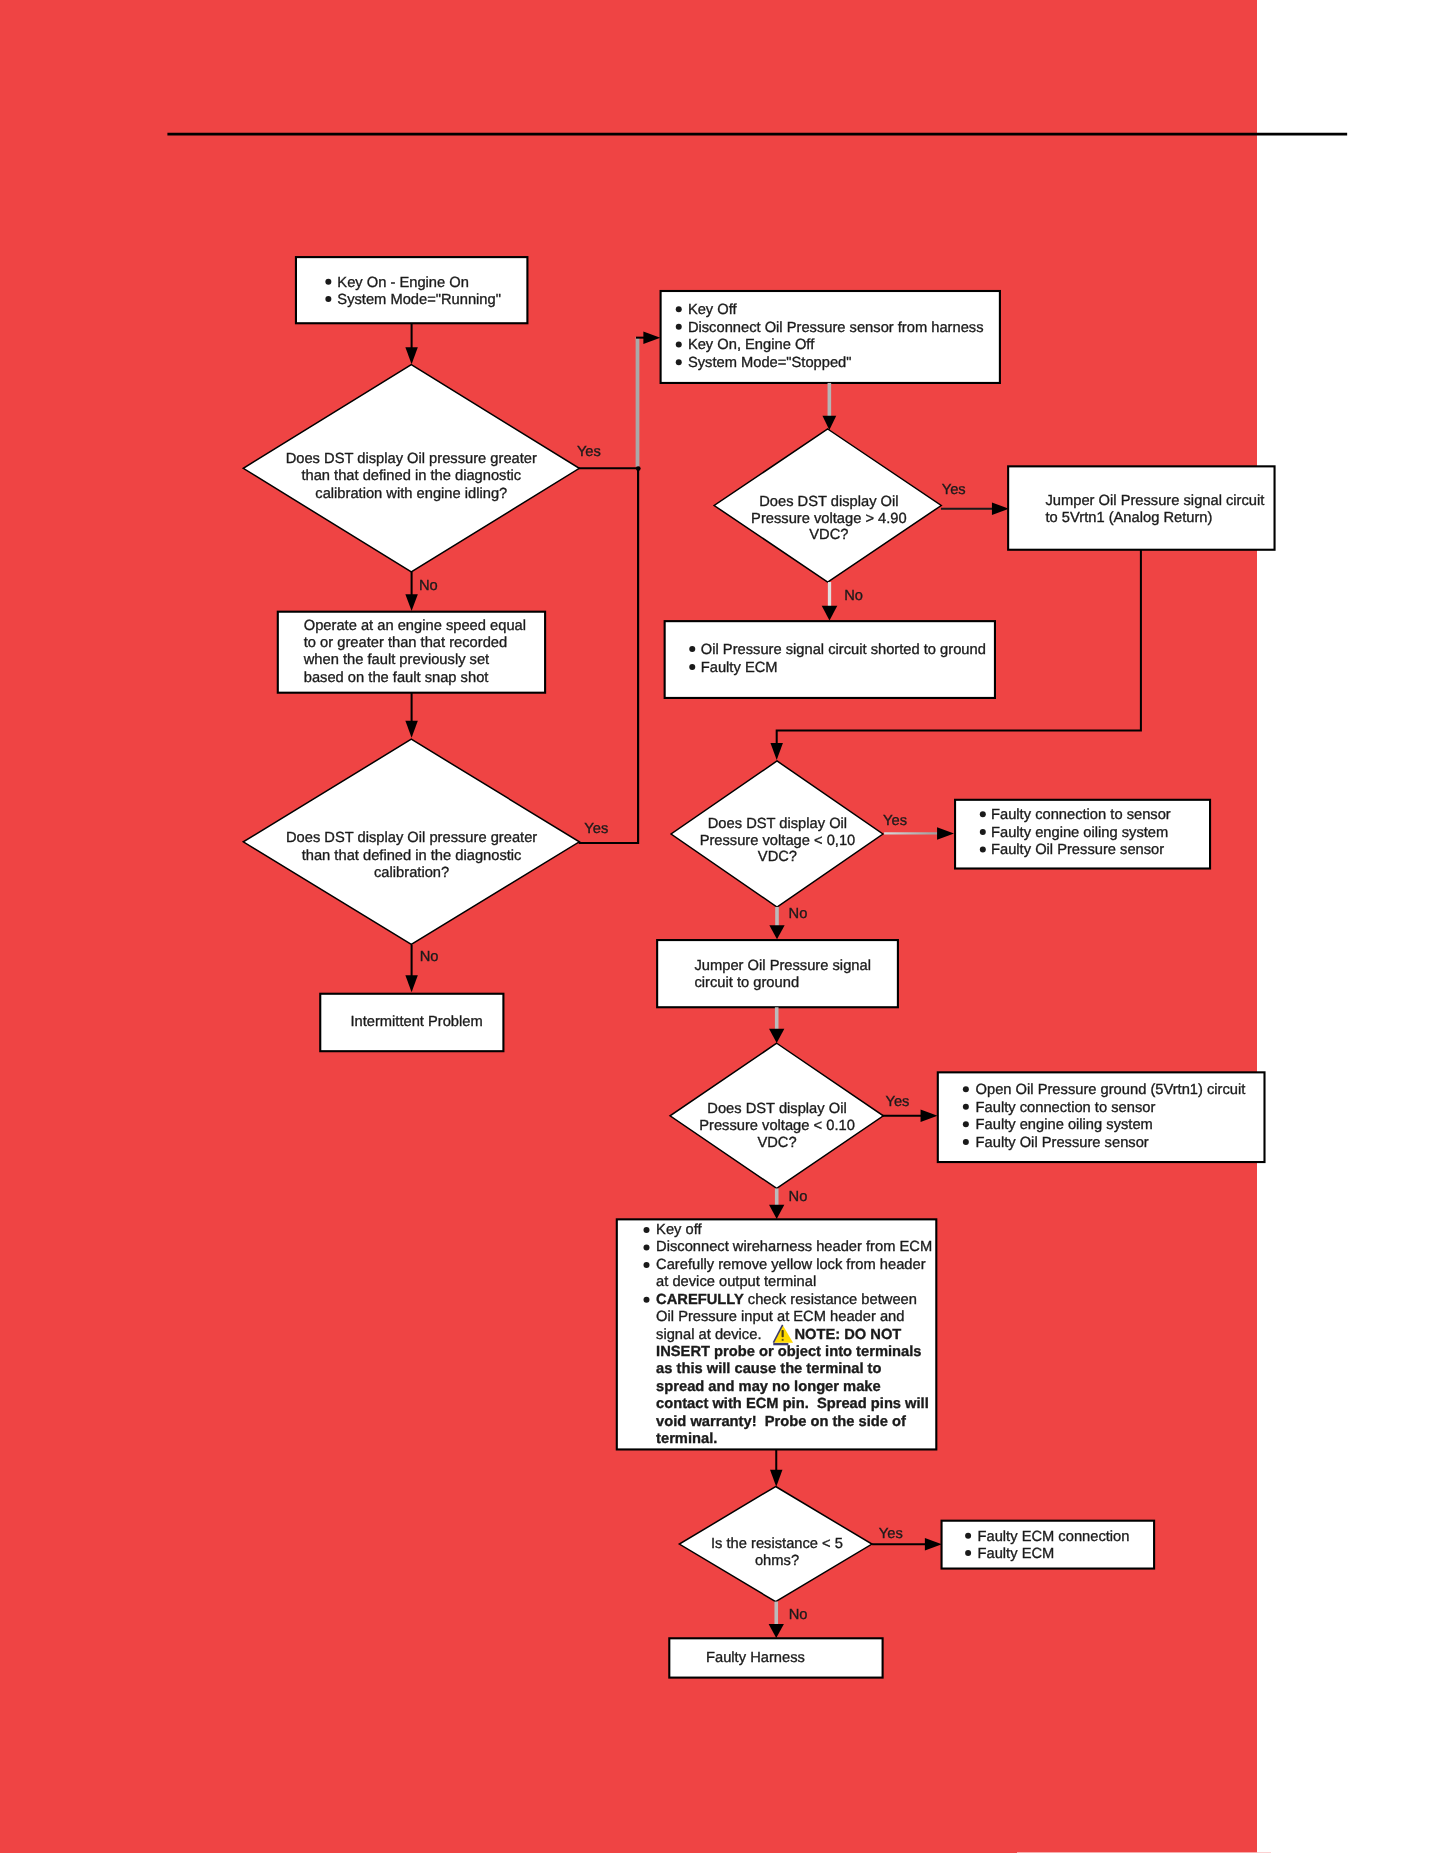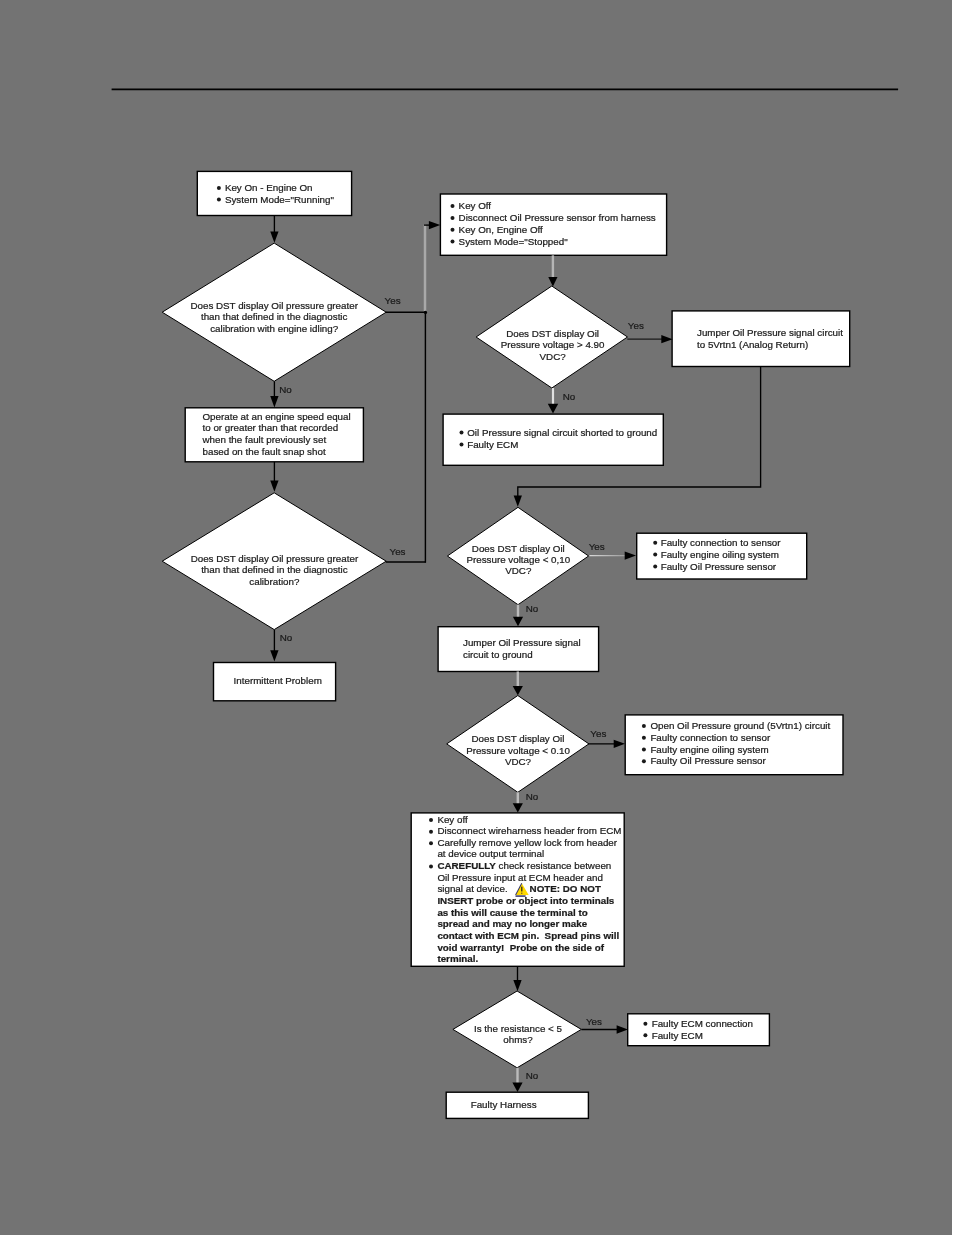--- a/index.html
+++ b/index.html
@@ -1,18 +1,18 @@
 <!DOCTYPE html>
 <html><head>
 <meta charset="utf-8">
 <title>Oil Pressure Diagnostic Flowchart</title>
 <style>
   html,body{margin:0;padding:0;background:#ffffff;}
   body{width:954px;height:1235px;overflow:hidden;font-family:"Liberation Sans",sans-serif;}
-  #page{position:relative;width:952px;height:1235px;background:#737373;}
+  #page{position:relative;width:838px;height:1235px;background:#ef4444;}
   svg{display:block;}
   text{font-family:"Liberation Sans",sans-serif;fill:#1a1a1a;white-space:pre;stroke:#1a1a1a;stroke-width:0.22;paint-order:stroke fill;}
 </style>
 </head>
 <body>
 
 <div id="page">
   <svg id="chart" width="954" height="1235" viewBox="0 0 954 1235">
       <defs>
         <linearGradient id="grad-d4-yes-n7" gradientUnits="userSpaceOnUse" x1="589.4" y1="555.6" x2="636" y2="555.6">

